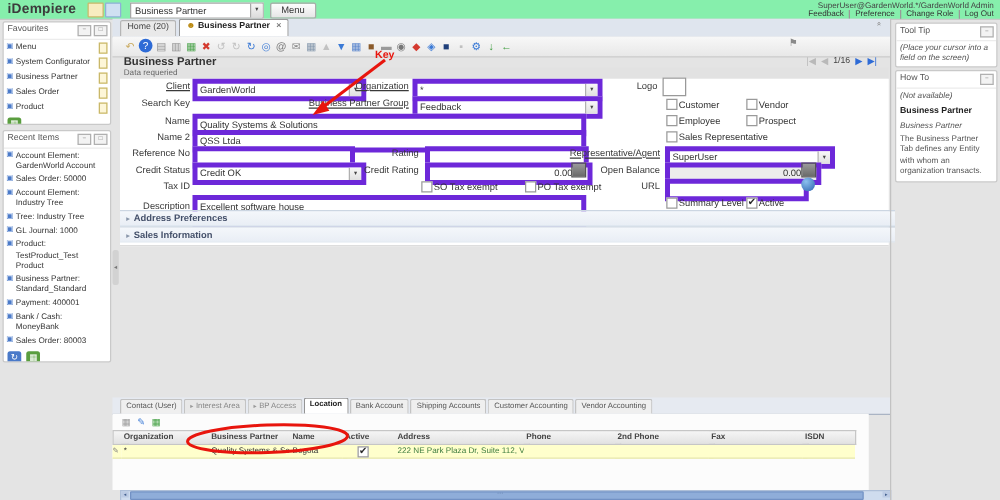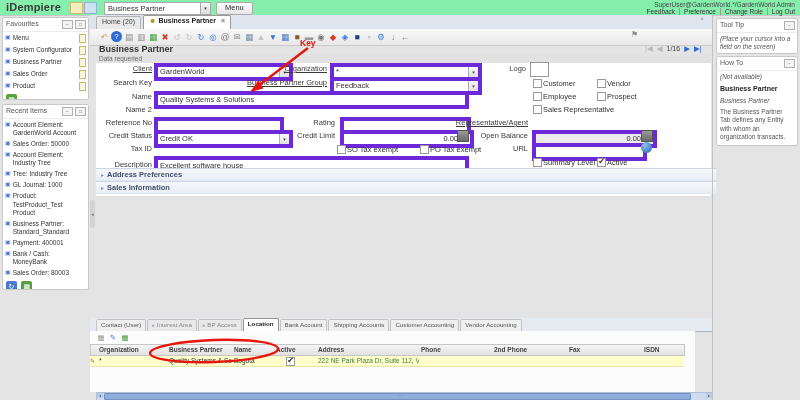--- a/index.html
+++ b/index.html
@@ -244,32 +244,34 @@
   <span class="cbl" style="left:607px;top:79px">Vendor</span>
 
   <div class="lbl" style="left:100px;top:92px;width:52px">Name</div>
   <div class="fld" style="left:154px;top:91px;width:303px"><span>Quality Systems &amp; Solutions</span></div>
   <span class="cb" style="left:533px;top:92px"></span>
   <span class="cbl" style="left:543px;top:92px">Employee</span>
   <span class="cb" style="left:597px;top:92px"></span>
   <span class="cbl" style="left:607px;top:92px">Prospect</span>
 
   <div class="lbl" style="left:100px;top:105px;width:52px">Name 2</div>
+  <div class="fld" style="left:154px;top:104px;width:303px"><span>QSS Ltda</span></div>
   <span class="cb" style="left:533px;top:105px"></span>
   <span class="cbl" style="left:543px;top:105px">Sales Representative</span>
 
   <div class="lbl" style="left:96px;top:118px;width:56px">Reference No</div>
   <div class="fld" style="left:154px;top:117px;width:118px"><span></span></div>
   <div class="lbl" style="left:288px;top:118px;width:47px">Rating</div>
   <div class="fld" style="left:340px;top:117px;width:119px"><span></span></div>
   <div class="lbl lnk" style="left:455px;top:118px;width:73px">Representative/Agent</div>
+  <div class="fld" style="left:532px;top:117px;width:115px;padding-right:11px"><span>SuperUser</span><span class="ddb">▾</span></div>
 
   <div class="lbl" style="left:96px;top:131px;width:56px">Credit Status</div>
   <div class="fld" style="left:154px;top:130px;width:118px;padding-right:11px"><span>Credit OK</span><span class="ddb">▾</span></div>
-  <div class="lbl" style="left:288px;top:131px;width:47px">Credit Limit</div>
+  <div class="lbl" style="left:288px;top:131px;width:47px">Credit Rating</div>
   <div class="fld num" style="left:340px;top:130px;width:112px"><span>0.00</span></div>
   <span class="calcbtn" style="left:457px;top:130px"></span>
   <div class="lbl" style="left:455px;top:131px;width:73px">Open Balance</div>
   <div class="fld ro num" style="left:532px;top:130px;width:103px"><span>0.00</span></div>
   <span class="calcbtn" style="left:641px;top:130px"></span>
 
   <div class="lbl" style="left:96px;top:144px;width:56px">Tax ID</div>
   <span class="cb" style="left:337px;top:145px"></span>
   <span class="cbl" style="left:347px;top:145px">SO Tax exempt</span>
   <span class="cb" style="left:420px;top:145px"></span>

